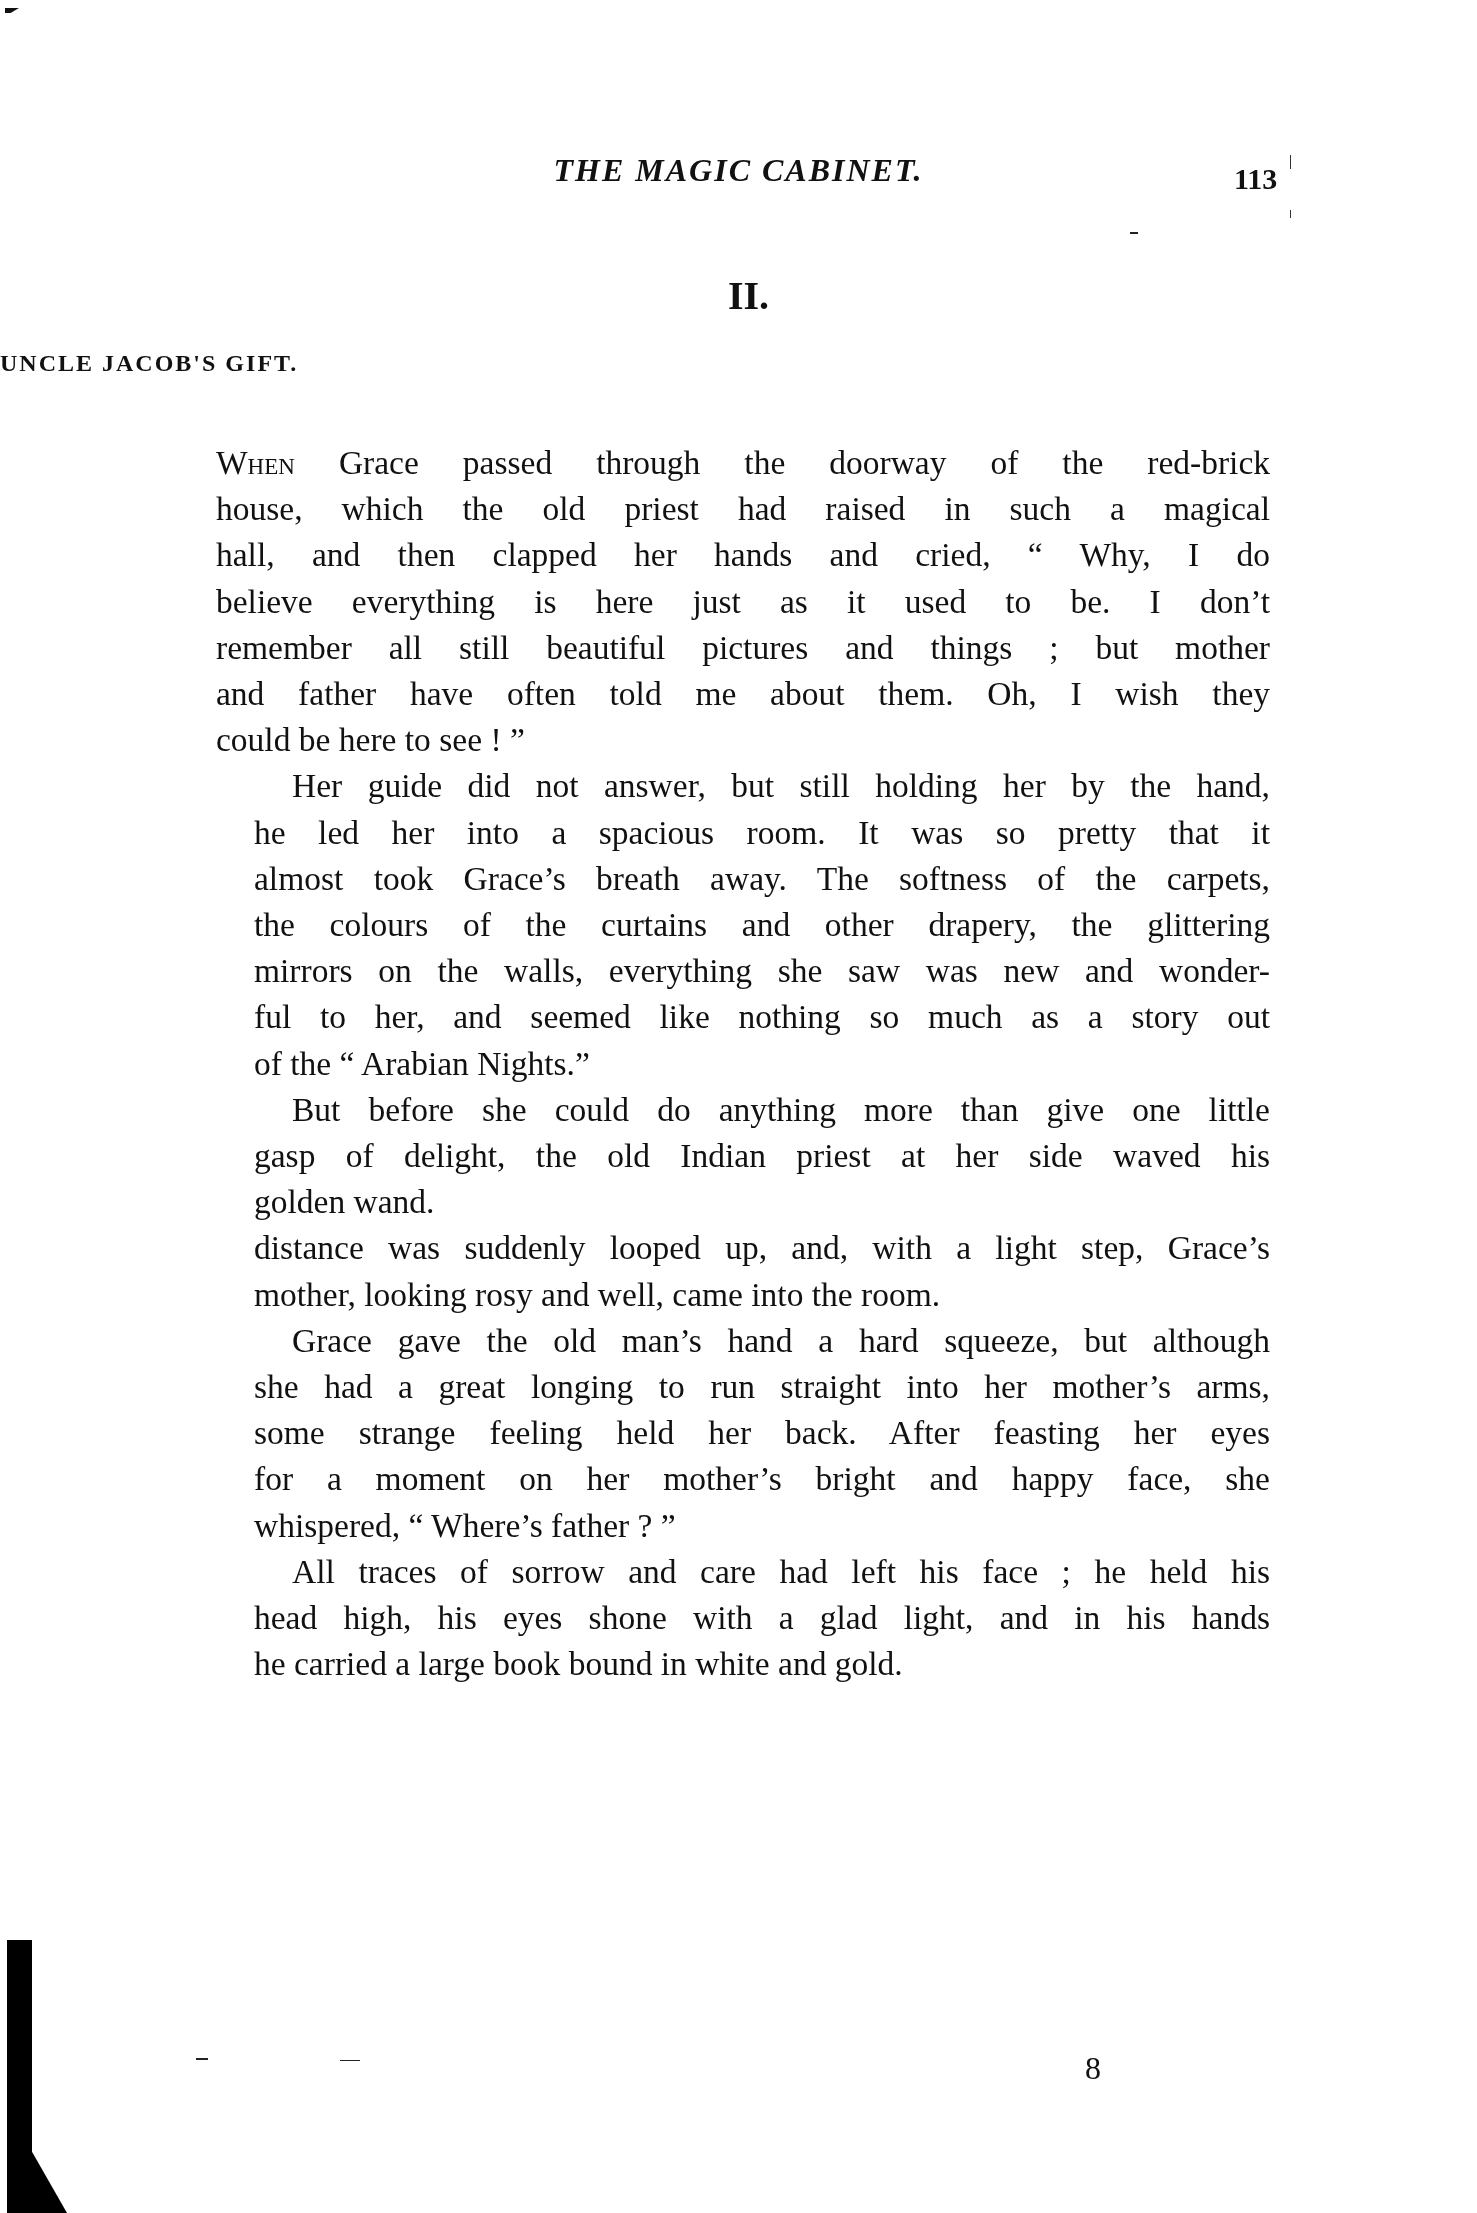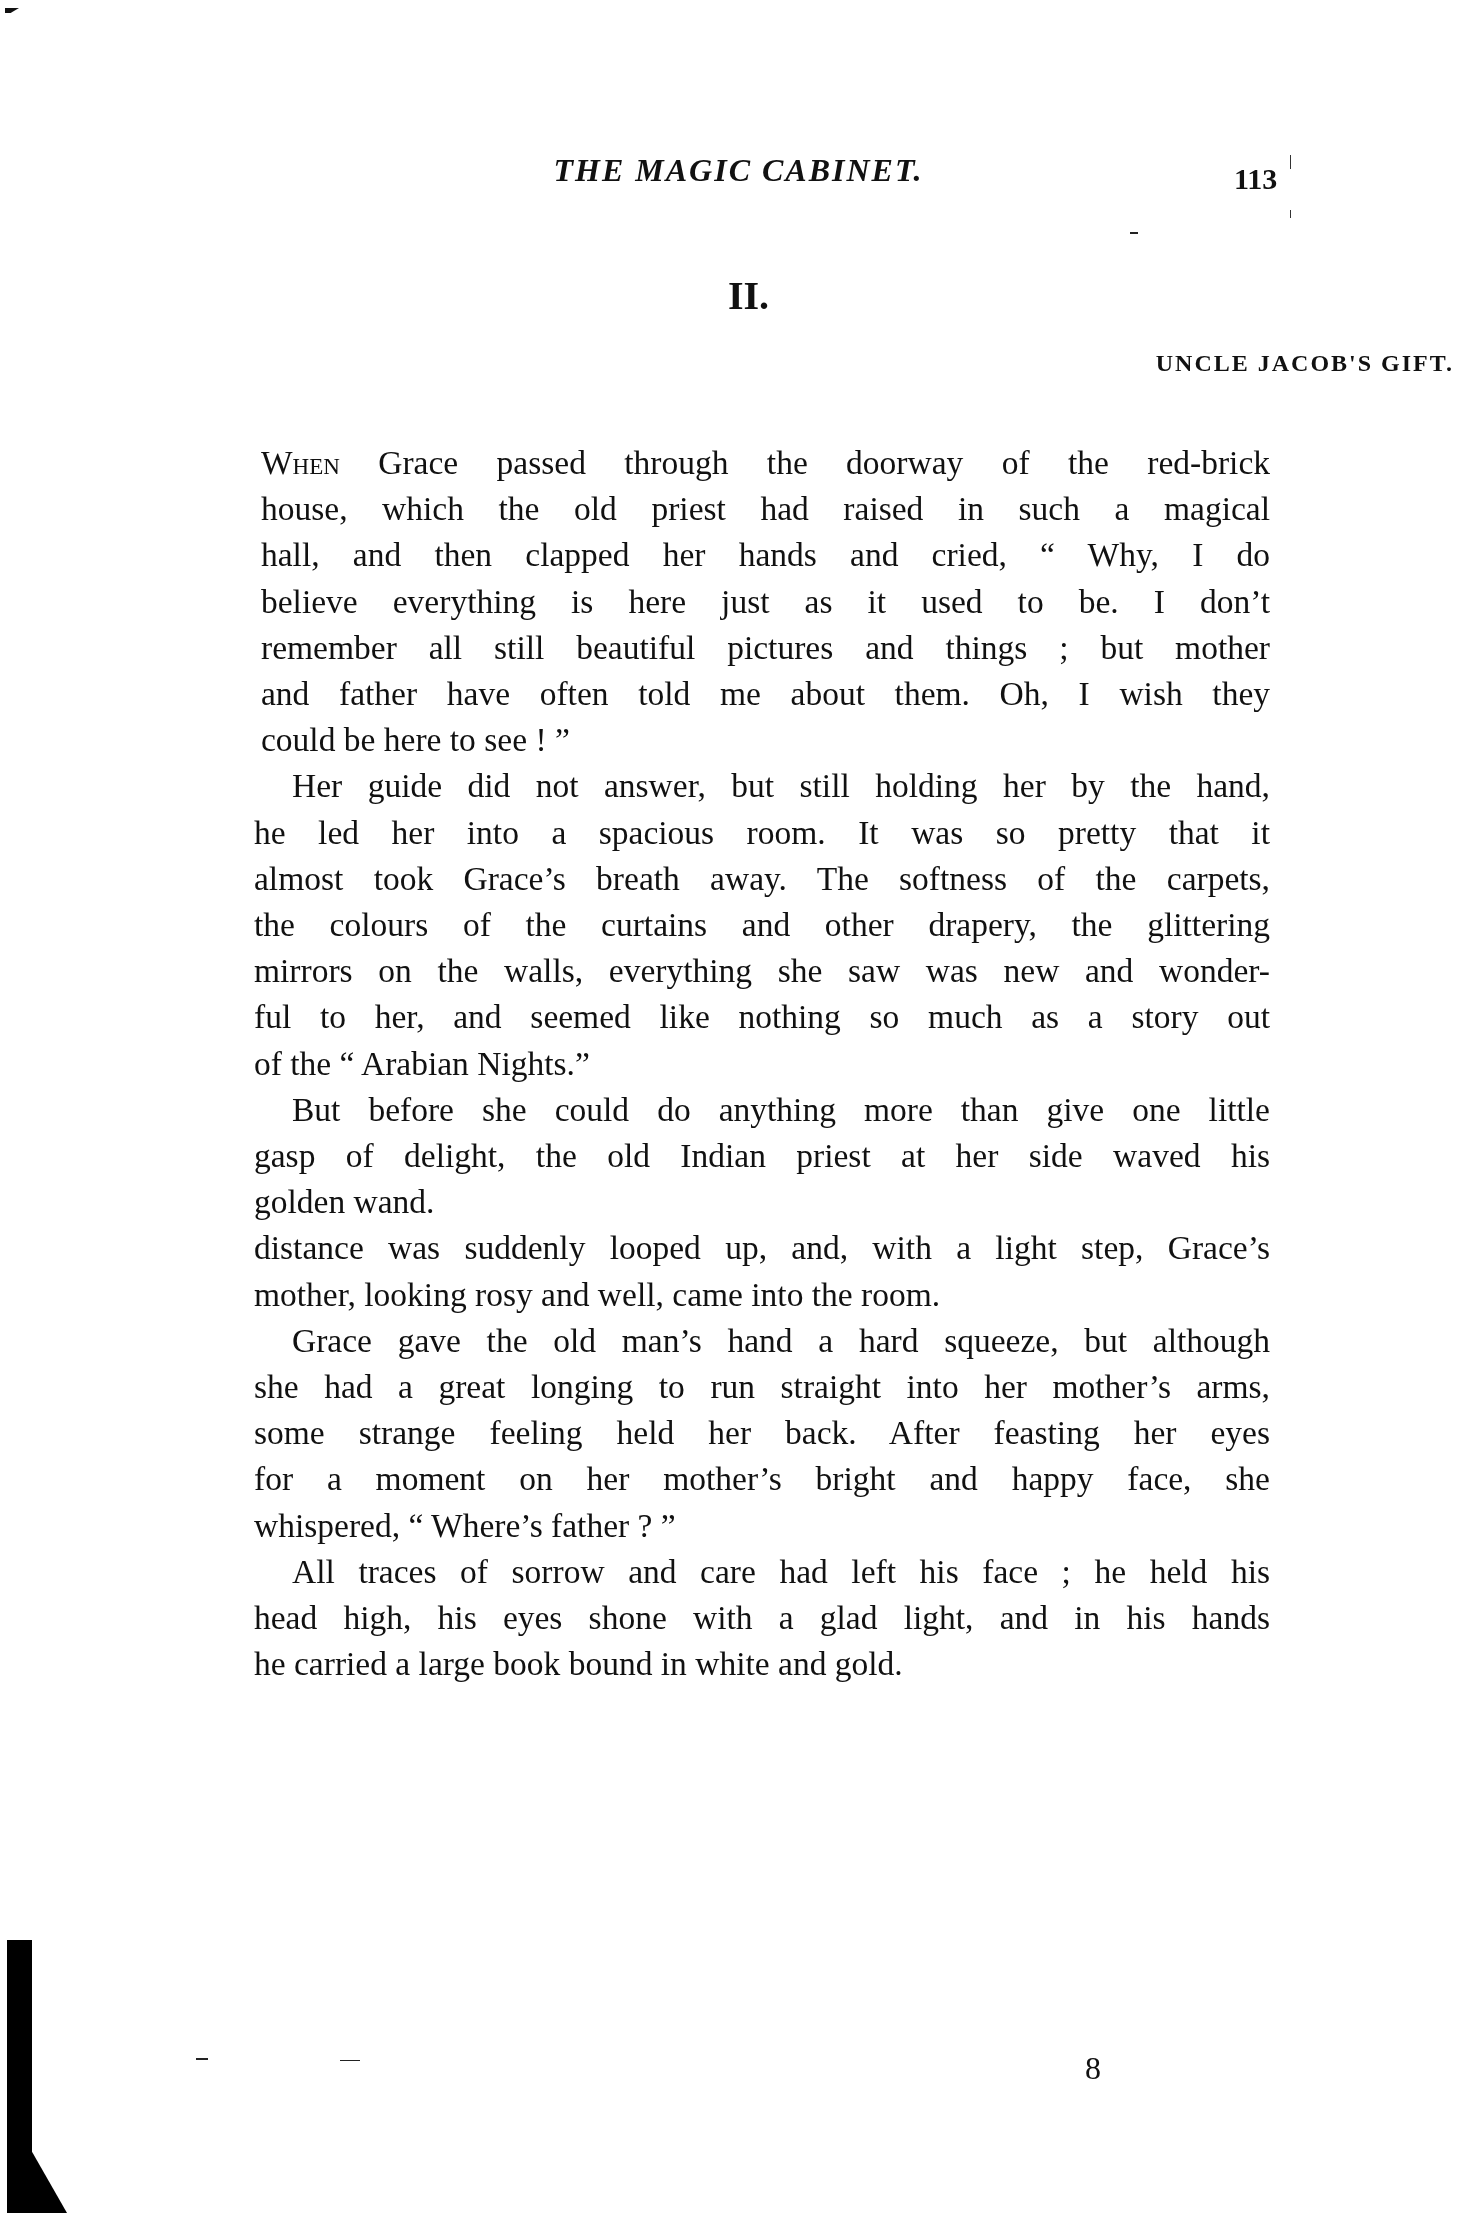--- a/index.html
+++ b/index.html
@@ -8,26 +8,26 @@
   .page { position: absolute; left: 0; top: 0; width: 1477px; height: 2213px; }
   .corner-mark { position: absolute; left: 5px; top: 8px; width: 14px; height: 5px; background: #111;
                  clip-path: polygon(0 0, 100% 0, 40% 100%, 0 100%); }
   .running-head { position: absolute; left: 0; width: 1477px; top: 152px; text-align: center;
                   font-style: italic; font-weight: bold; font-size: 32px; letter-spacing: 2px; }
   .running-head .sc { font-variant: small-caps; }
   .folio { position: absolute; left: 1222px; top: 162px; font-weight: bold; font-size: 30px; margin-left: 12px; }
   .tick { position: absolute; width: 1px; background: #333; }
   .chapter-num { position: absolute; left: 0; width: 1477px; top: 272px; text-align: center;
                  font-weight: bold; font-size: 40px; margin-left: 10px; }
-  .chapter-title { position: absolute; left: 0; width: 1454px; top: 350px; text-align: right;
+  .chapter-title { position: absolute; left: 0; width: 1454px; top: 350px; text-align: left;
                    font-weight: bold; font-size: 24px; letter-spacing: 2px; font-variant: small-caps; }
   .body { position: absolute; left: 216px; top: 440px; width: 1054px;
           font-size: 33.5px; line-height: 46.2px; text-align: justify; }
   .body p { margin: 0; text-indent: 38px; }
-  .body p.first { text-indent: 0; margin-left: 45px; }
+  .body p.first { text-indent: 0; }
   .body .line { display: block; text-align: justify; text-align-last: justify; white-space: nowrap; }
   .body .line.last { text-align-last: left; }
   .smallcaps { font-variant: small-caps; }
   .signature { position: absolute; left: 1085px; top: 2050px; font-size: 32px; }
   .binding { position: absolute; left: 7px; top: 1940px; width: 25px; height: 273px; background: #000; }
   .binding-flare { position: absolute; left: 7px; top: 2150px; width: 60px; height: 63px; background: #000;
                    clip-path: polygon(0 0, 40% 0, 100% 100%, 0 100%); }
   .stray { position: absolute; background: #222; }
 </style>
 </head>

